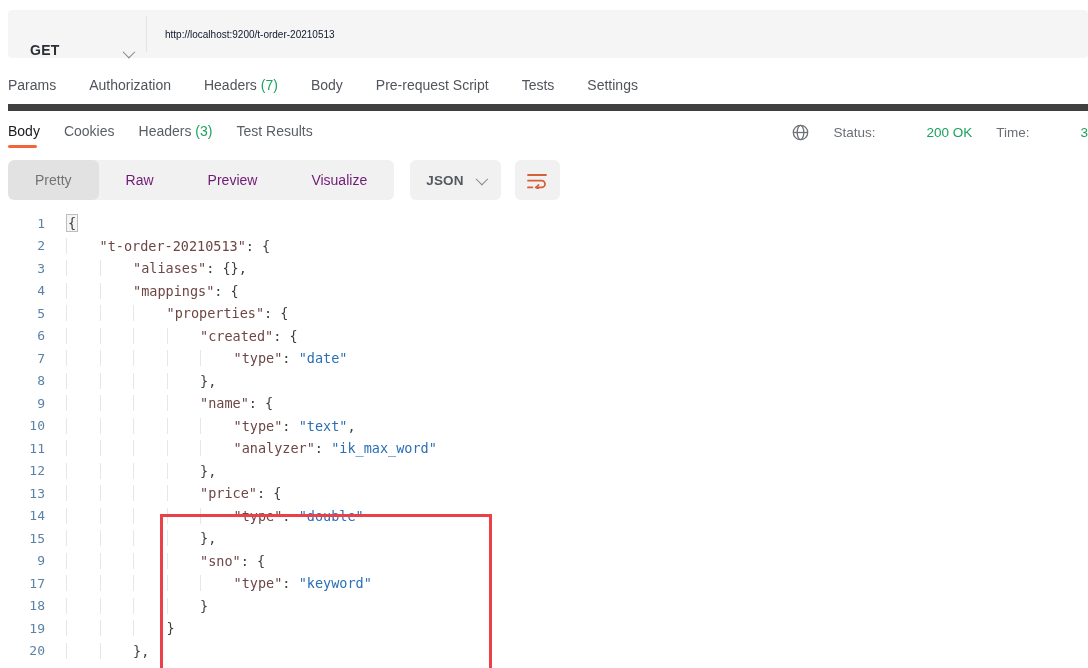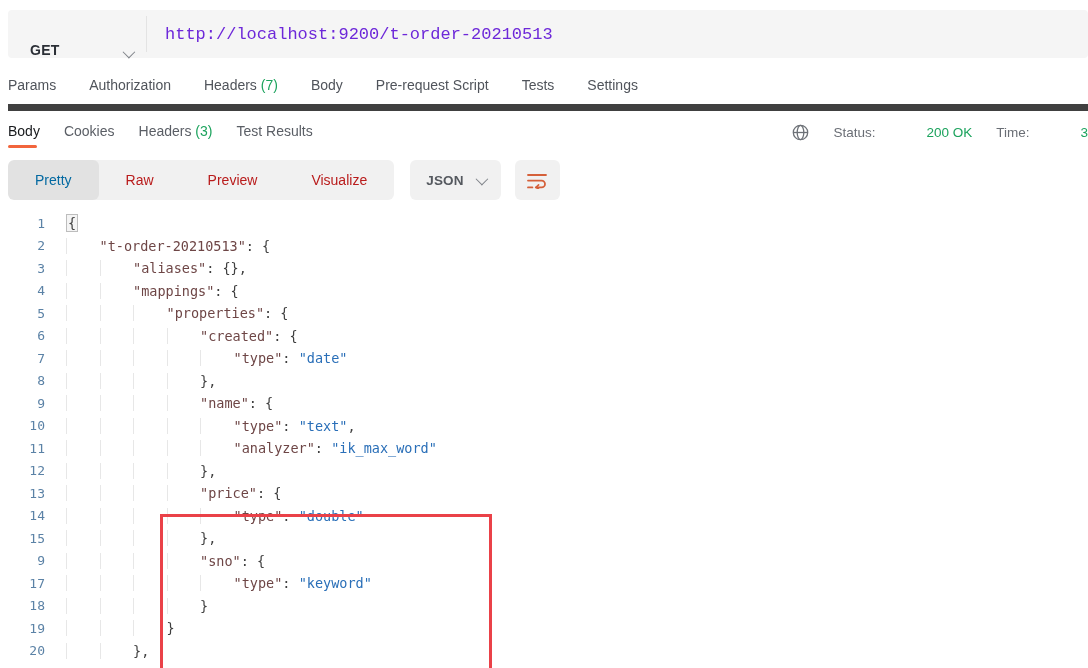--- a/index.html
+++ b/index.html
@@ -8,21 +8,21 @@
   .page { position:relative; width:1088px; height:668px; }
 
   
   .url-bar { position:absolute; left:8px; top:10px; right:0; height:48px;
              background:#f5f5f5; border-radius:4px; display:flex; align-items:stretch; }
   .method-select { display:flex; align-items:flex-end; justify-content:space-between;
                    width:138px; padding:0 14px 0 22px; cursor:pointer; }
   .method-label { font-size:14px; font-weight:bold; color:#2b2f36; letter-spacing:.3px; }
   .vdiv { width:1px; background:#e3e3e3; margin:6px 0; }
   .url-input { flex:1; display:flex; align-items:center; padding-left:18px;
-               font-size:17px; color:#6d28d9;font-family:Liberation Mono, monospace; }
+               font-size:10px; color:#0f172a; }
 
   .chev { display:inline-block; width:9px; height:9px; border-right:1.6px solid #7e8288;
           border-bottom:1.6px solid #7e8288; transform:rotate(45deg) translateY(-2px); }
 
   
   .req-tabs { position:absolute; left:8px; top:66px; right:0; height:45px;
               display:flex; align-items:center; gap:33px; border-bottom:7px solid #404040; }
   .req-tab { font-size:14px; color:#50545b; cursor:pointer; white-space:nowrap; }
   .count { color:#1ca35d; }
 
@@ -40,22 +40,22 @@
   .meta-label { color:#6a6e75; }
   .meta-value { color:#1ca35d;margin-left:42px; }
   .meta-gap { width:6px; }
 
   
   .toolbar { position:absolute; left:8px; top:160px; right:0; height:40px;
              display:flex; align-items:center; }
   .segmented { display:flex; align-items:stretch; height:40px; background:#f1f1f1;
                border-radius:6px; overflow:hidden; }
   .segment { display:flex; align-items:center; padding:0 27px; font-size:14px;
-             color:#b91c1c; cursor:pointer; border-radius:6px; }
-  .segment.active { background:#e2e2e2; color:#0369a1; }
+             color:#701a75; cursor:pointer; border-radius:6px; }
+  .segment.active { background:#e2e2e2; color:#737373; }
   .json-select { margin-left:16px; height:40px; display:flex; align-items:center; gap:12px;
                  background:#f1f1f1; border-radius:6px; padding:0 16px; cursor:pointer;
                  font-size:13.5px; font-weight:bold; color:#55595f; letter-spacing:.2px; }
   .wrap-btn { margin-left:14px; width:45px; height:40px; background:#f1f1f1;
               border-radius:6px; display:flex; align-items:center; justify-content:center;
               cursor:pointer; }
 
   
   .code-area { position:absolute; left:0; top:212px; right:0; bottom:0;
                font-family:"DejaVu Sans Mono","Liberation Mono",monospace;

